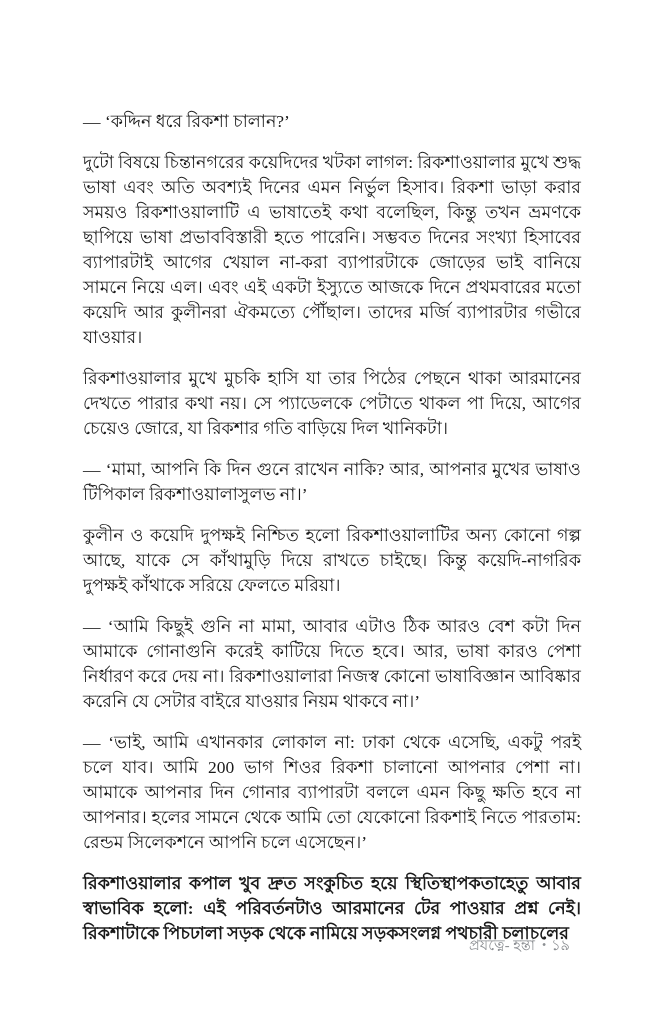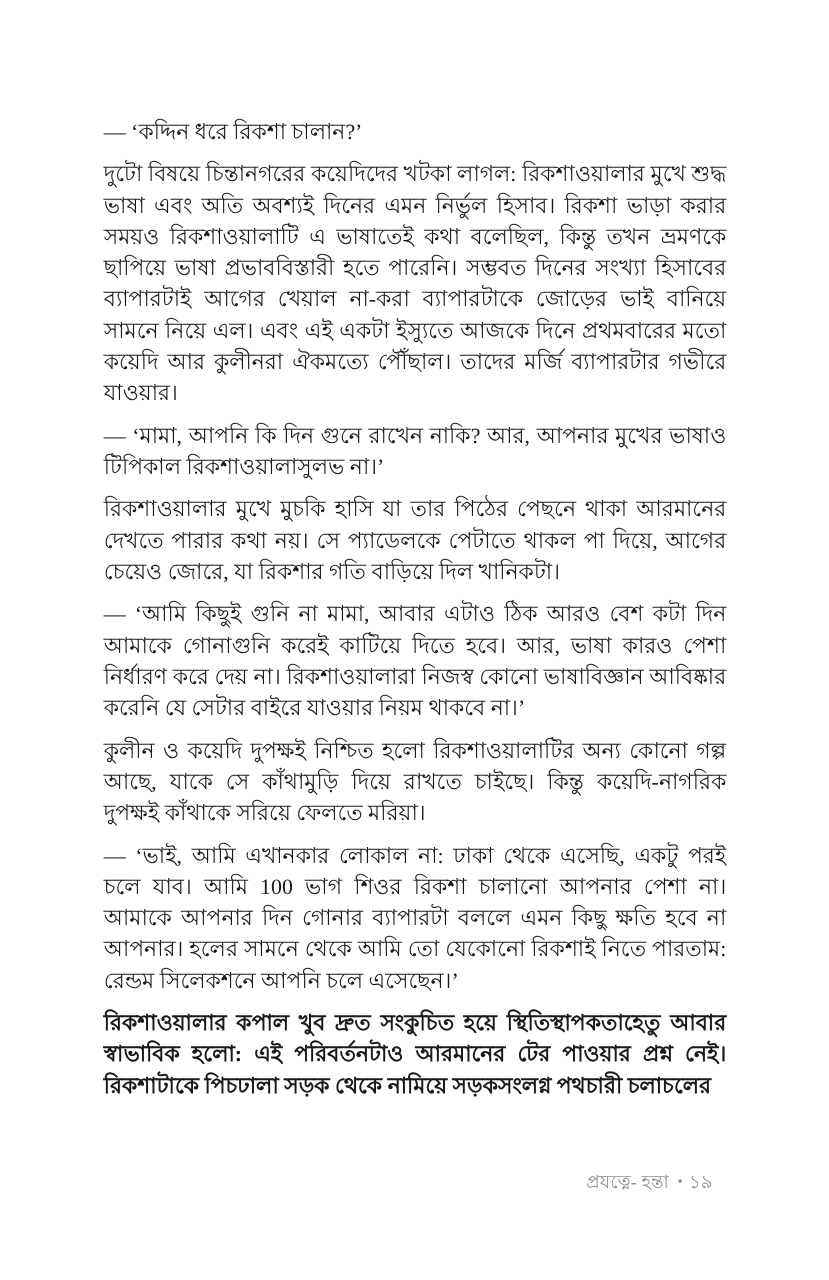--- a/index.html
+++ b/index.html
@@ -19,21 +19,21 @@
   .text-block {
     position: absolute;
     left: 83px;
     top: 93px;
     width: 498px;
     color: #1a1a1a;
     font-size: 17.5px;
     line-height: 25px;
   }
   .para {
-    margin: 0 0 9px 0;
+    margin: 16px 0 9px 0;
     text-align: justify;
   }
   .para:last-child { margin-bottom: 0; font-weight: bold; }
   .footer {
     position: absolute;
     top: 936px;
     right: 93px;
     color: #8c8f93;
     font-size: 14.5px;
     line-height: 18px;
@@ -48,25 +48,25 @@
   }
 </style>
 </head>
 <body>
 
 <div class="page">
 
   <main class="text-block">
     <p class="para dialogue">— ‘কদ্দিন ধরে রিকশা চালান?’</p>
     <p class="para body-para">দুটো বিষয়ে চিন্তানগরের কয়েদিদের খটকা লাগল: রিকশাওয়ালার মুখে শুদ্ধ ভাষা এবং অতি অবশ্যই দিনের এমন নির্ভুল হিসাব। রিকশা ভাড়া করার সময়ও রিকশাওয়ালাটি এ ভাষাতেই কথা বলেছিল, কিন্তু তখন ভ্রমণকে ছাপিয়ে ভাষা প্রভাববিস্তারী হতে পারেনি। সম্ভবত দিনের সংখ্যা হিসাবের ব্যাপারটাই আগের খেয়াল না-করা ব্যাপারটাকে জোড়ের ভাই বানিয়ে সামনে নিয়ে এল। এবং এই একটা ইস্যুতে আজকে দিনে প্রথমবারের মতো কয়েদি আর কুলীনরা ঐকমত্যে পৌঁছাল। তাদের মর্জি ব্যাপারটার গভীরে যাওয়ার।</p>
+    <p class="para body-para">রিকশাওয়ালার মুখে মুচকি হাসি যা তার পিঠের পেছনে থাকা আরমানের দেখতে পারার কথা নয়। সে প্যাডেলকে পেটাতে থাকল পা দিয়ে, আগের চেয়েও জোরে, যা রিকশার গতি বাড়িয়ে দিল খানিকটা।</p>
     <p class="para dialogue">— ‘মামা, আপনি কি দিন গুনে রাখেন নাকি? আর, আপনার মুখের ভাষাও টিপিকাল রিকশাওয়ালাসুলভ না।’</p>
-    <p class="para body-para">রিকশাওয়ালার মুখে মুচকি হাসি যা তার পিঠের পেছনে থাকা আরমানের দেখতে পারার কথা নয়। সে প্যাডেলকে পেটাতে থাকল পা দিয়ে, আগের চেয়েও জোরে, যা রিকশার গতি বাড়িয়ে দিল খানিকটা।</p>
+    <p class="para body-para">কুলীন ও কয়েদি দুপক্ষই নিশ্চিত হলো রিকশাওয়ালাটির অন্য কোনো গল্প আছে, যাকে সে কাঁথামুড়ি দিয়ে রাখতে চাইছে। কিন্তু কয়েদি-নাগরিক দুপক্ষই কাঁথাকে সরিয়ে ফেলতে মরিয়া।</p>
     <p class="para dialogue">— ‘আমি কিছুই গুনি না মামা, আবার এটাও ঠিক আরও বেশ কটা দিন আমাকে গোনাগুনি করেই কাটিয়ে দিতে হবে। আর, ভাষা কারও পেশা নির্ধারণ করে দেয় না। রিকশাওয়ালারা নিজস্ব কোনো ভাষাবিজ্ঞান আবিষ্কার করেনি যে সেটার বাইরে যাওয়ার নিয়ম থাকবে না।’</p>
-    <p class="para body-para">কুলীন ও কয়েদি দুপক্ষই নিশ্চিত হলো রিকশাওয়ালাটির অন্য কোনো গল্প আছে, যাকে সে কাঁথামুড়ি দিয়ে রাখতে চাইছে। কিন্তু কয়েদি-নাগরিক দুপক্ষই কাঁথাকে সরিয়ে ফেলতে মরিয়া।</p>
-    <p class="para dialogue">— ‘ভাই, আমি এখানকার লোকাল না: ঢাকা থেকে এসেছি, একটু পরই চলে যাব। আমি 100 ভাগ শিওর রিকশা চালানো আপনার পেশা না। আমাকে আপনার দিন গোনার ব্যাপারটা বললে এমন কিছু ক্ষতি হবে না আপনার। হলের সামনে থেকে আমি তো যেকোনো রিকশাই নিতে পারতাম: রেন্ডম সিলেকশনে আপনি চলে এসেছেন।’</p>
+    <p class="para dialogue">— ‘ভাই, আমি এখানকার লোকাল না: ঢাকা থেকে এসেছি, একটু পরই চলে যাব। আমি 200 ভাগ শিওর রিকশা চালানো আপনার পেশা না। আমাকে আপনার দিন গোনার ব্যাপারটা বললে এমন কিছু ক্ষতি হবে না আপনার। হলের সামনে থেকে আমি তো যেকোনো রিকশাই নিতে পারতাম: রেন্ডম সিলেকশনে আপনি চলে এসেছেন।’</p>
     <p class="para body-para">রিকশাওয়ালার কপাল খুব দ্রুত সংকুচিত হয়ে স্থিতিস্থাপকতাহেতু আবার স্বাভাবিক হলো: এই পরিবর্তনটাও আরমানের টের পাওয়ার প্রশ্ন নেই। রিকশাটাকে পিচঢালা সড়ক থেকে নামিয়ে সড়কসংলগ্ন পথচারী চলাচলের</p>
   </main>
 
   <div class="footer">
     <span>প্রযত্নে- হন্তা</span><span class="sep">•</span><span>১৯</span>
   </div>
 
 </div>
 
 </body></html>

